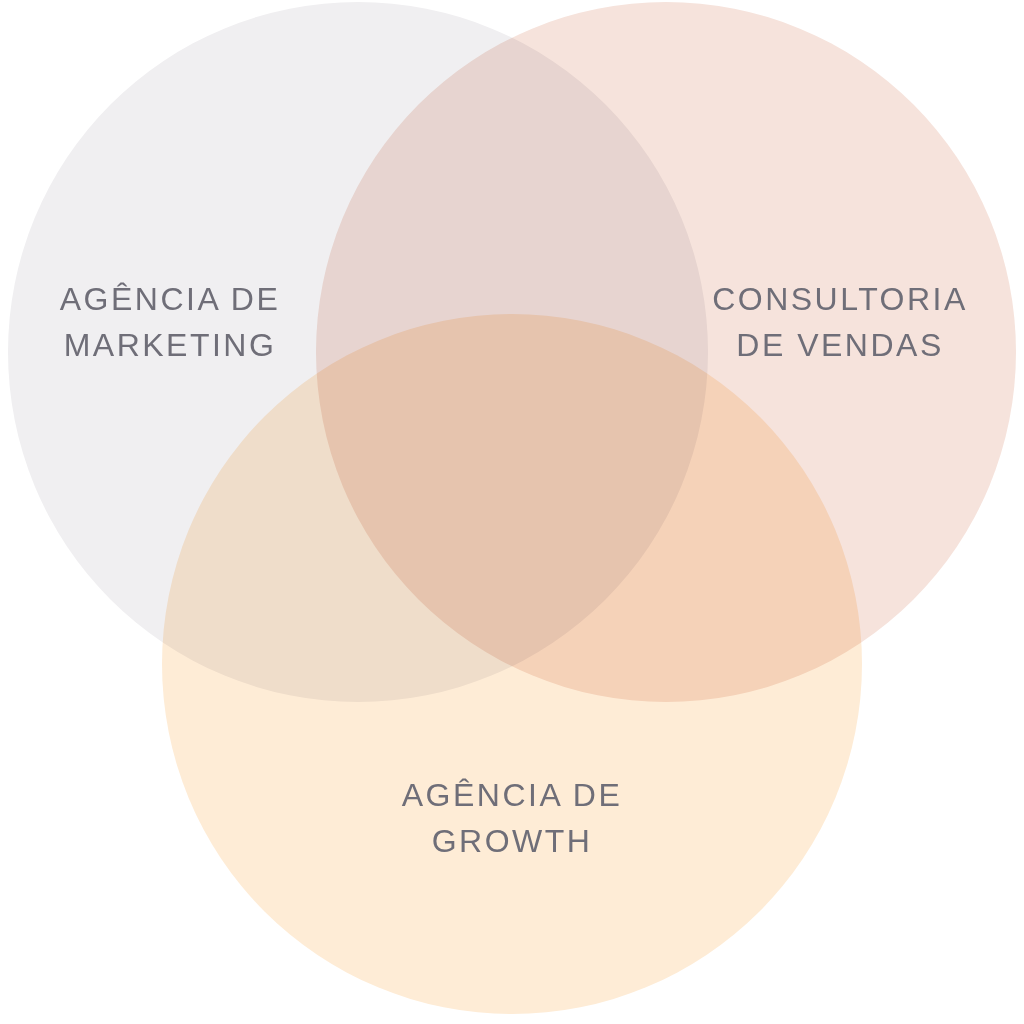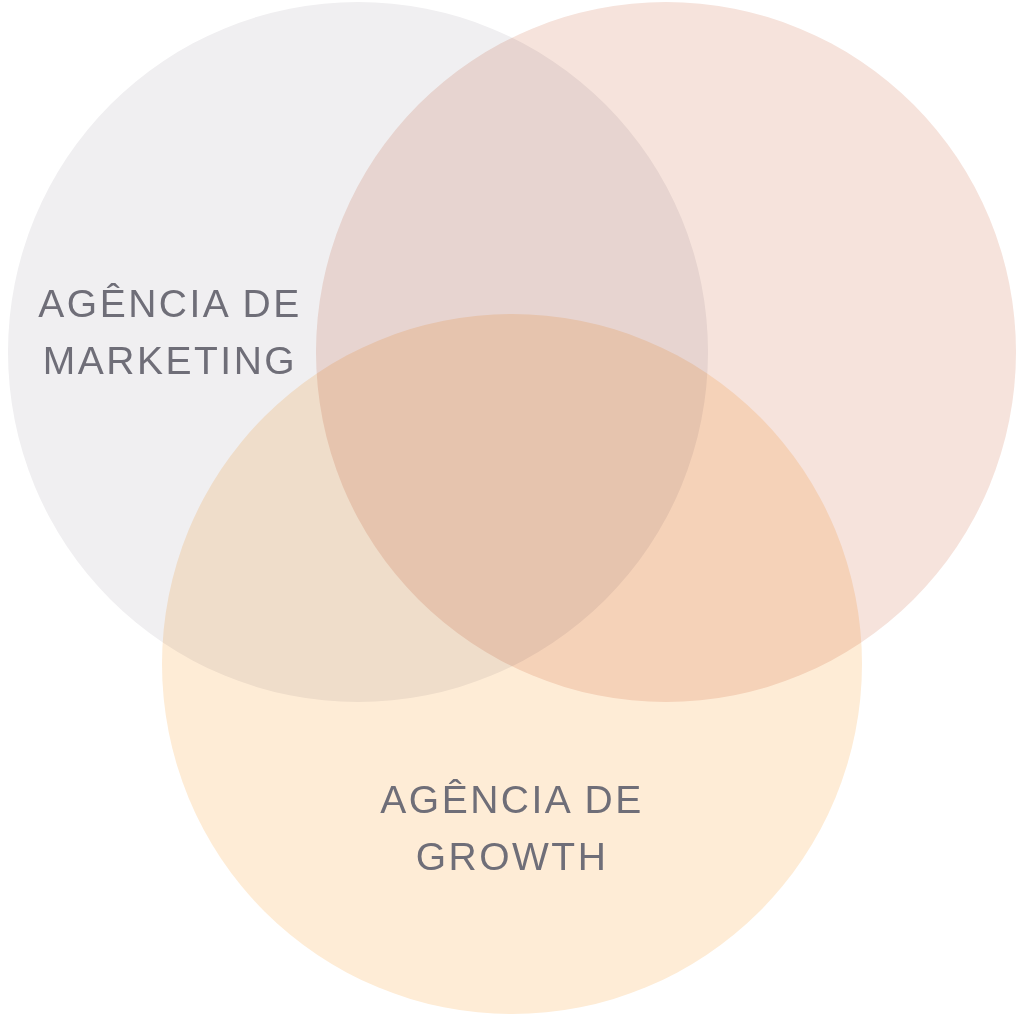--- a/index.html
+++ b/index.html
@@ -23,21 +23,21 @@
     mix-blend-mode: multiply;
   }
   .circle-marketing { left: 8px;   top: 2px; }
   .circle-sales     { left: 316px; top: 2px; }
   .circle-growth    { left: 162px; top: 314px; }
 
   .label {
     position: absolute;
     width: 300px;
     text-align: center;
-    font-size: 39px;
+    font-size: 32px;
     letter-spacing: 2.5px;
     line-height: 1.45;
     white-space: pre-line;
     color: #6F6E78;
     z-index: 2;
   }
   .label-marketing { left: 20px;  top: 276px; }
   .label-sales     { left: 690px; top: 276px; }
   .label-growth    { left: 362px; top: 772px; }
 
@@ -61,18 +61,20 @@
 
   <div class="circle circle-marketing" style="background-color: rgb(240, 239, 241);"></div>
 
   <div class="circle circle-sales" style="background-color: rgb(246, 227, 220);"></div>
 
   <div class="circle circle-growth" style="background-color: rgb(254, 236, 214);"></div>
 
   <div class="label label-marketing" style="color: rgb(111, 110, 120);">AGÊNCIA DE
 MARKETING</div>
 
+  <div class="label label-sales" style="color: rgb(111, 110, 120);">CONSULTORIA
+DE VENDAS</div>
 
   <div class="label label-growth" style="color: rgb(111, 110, 120);">AGÊNCIA DE
 GROWTH</div>
 
 
 </div>
 
 </body></html>

